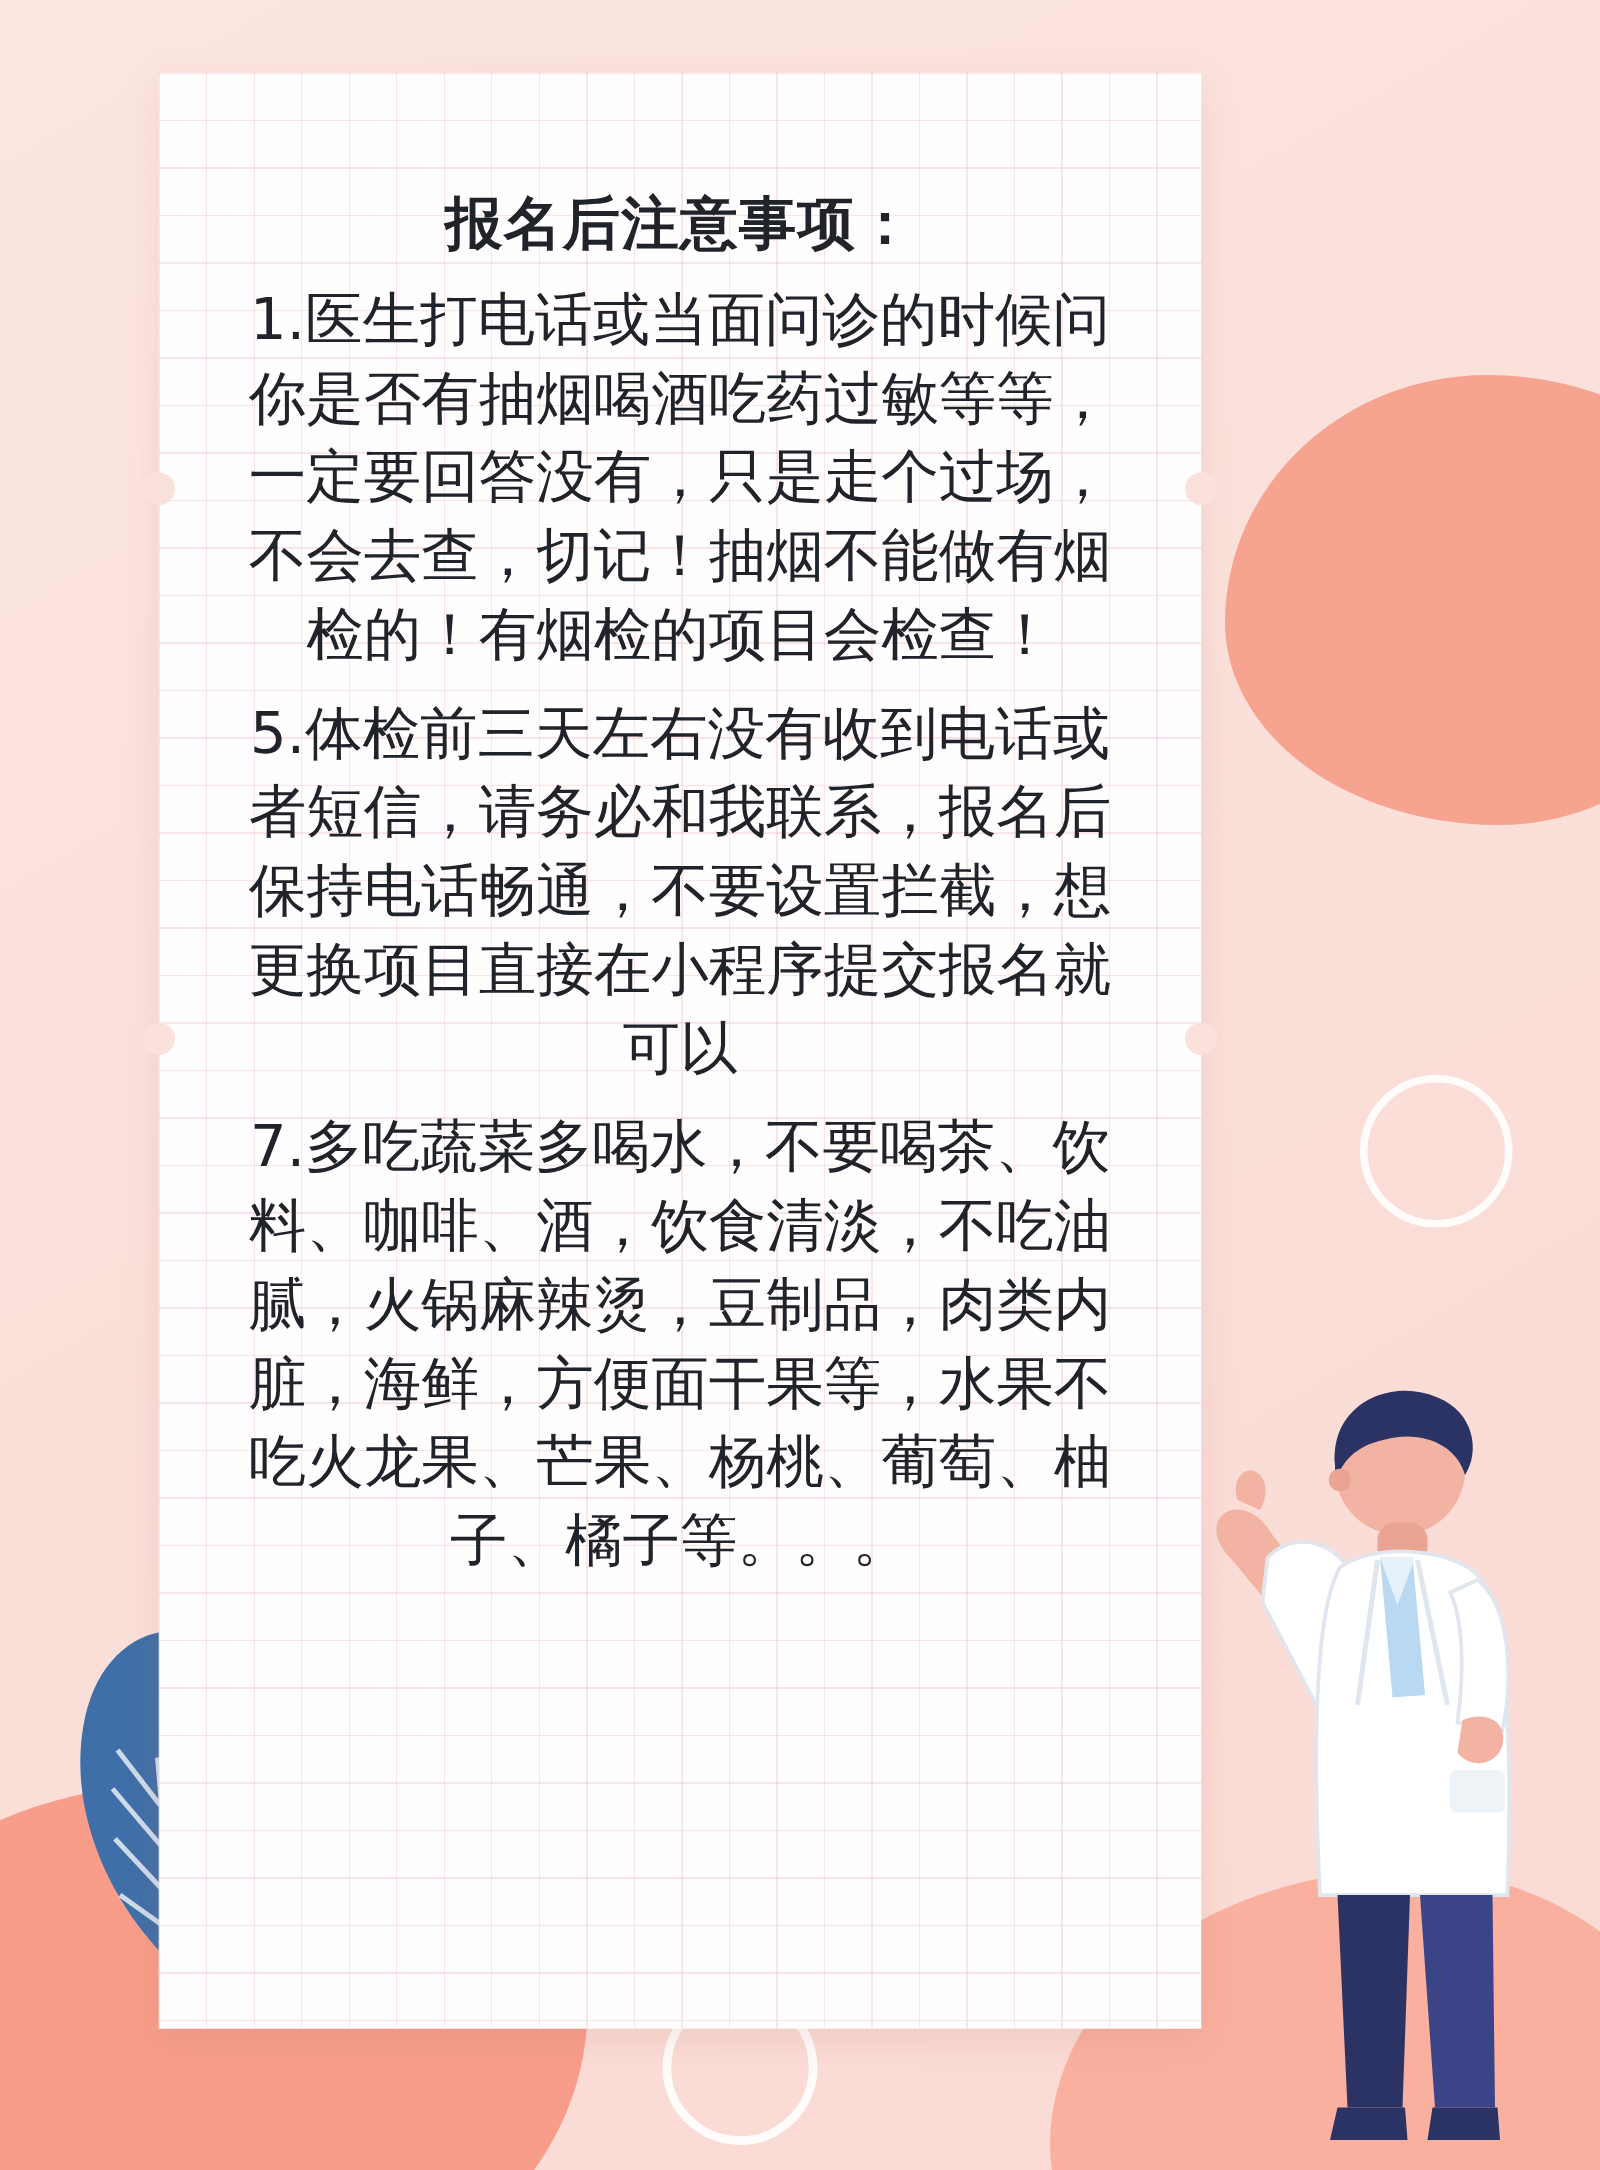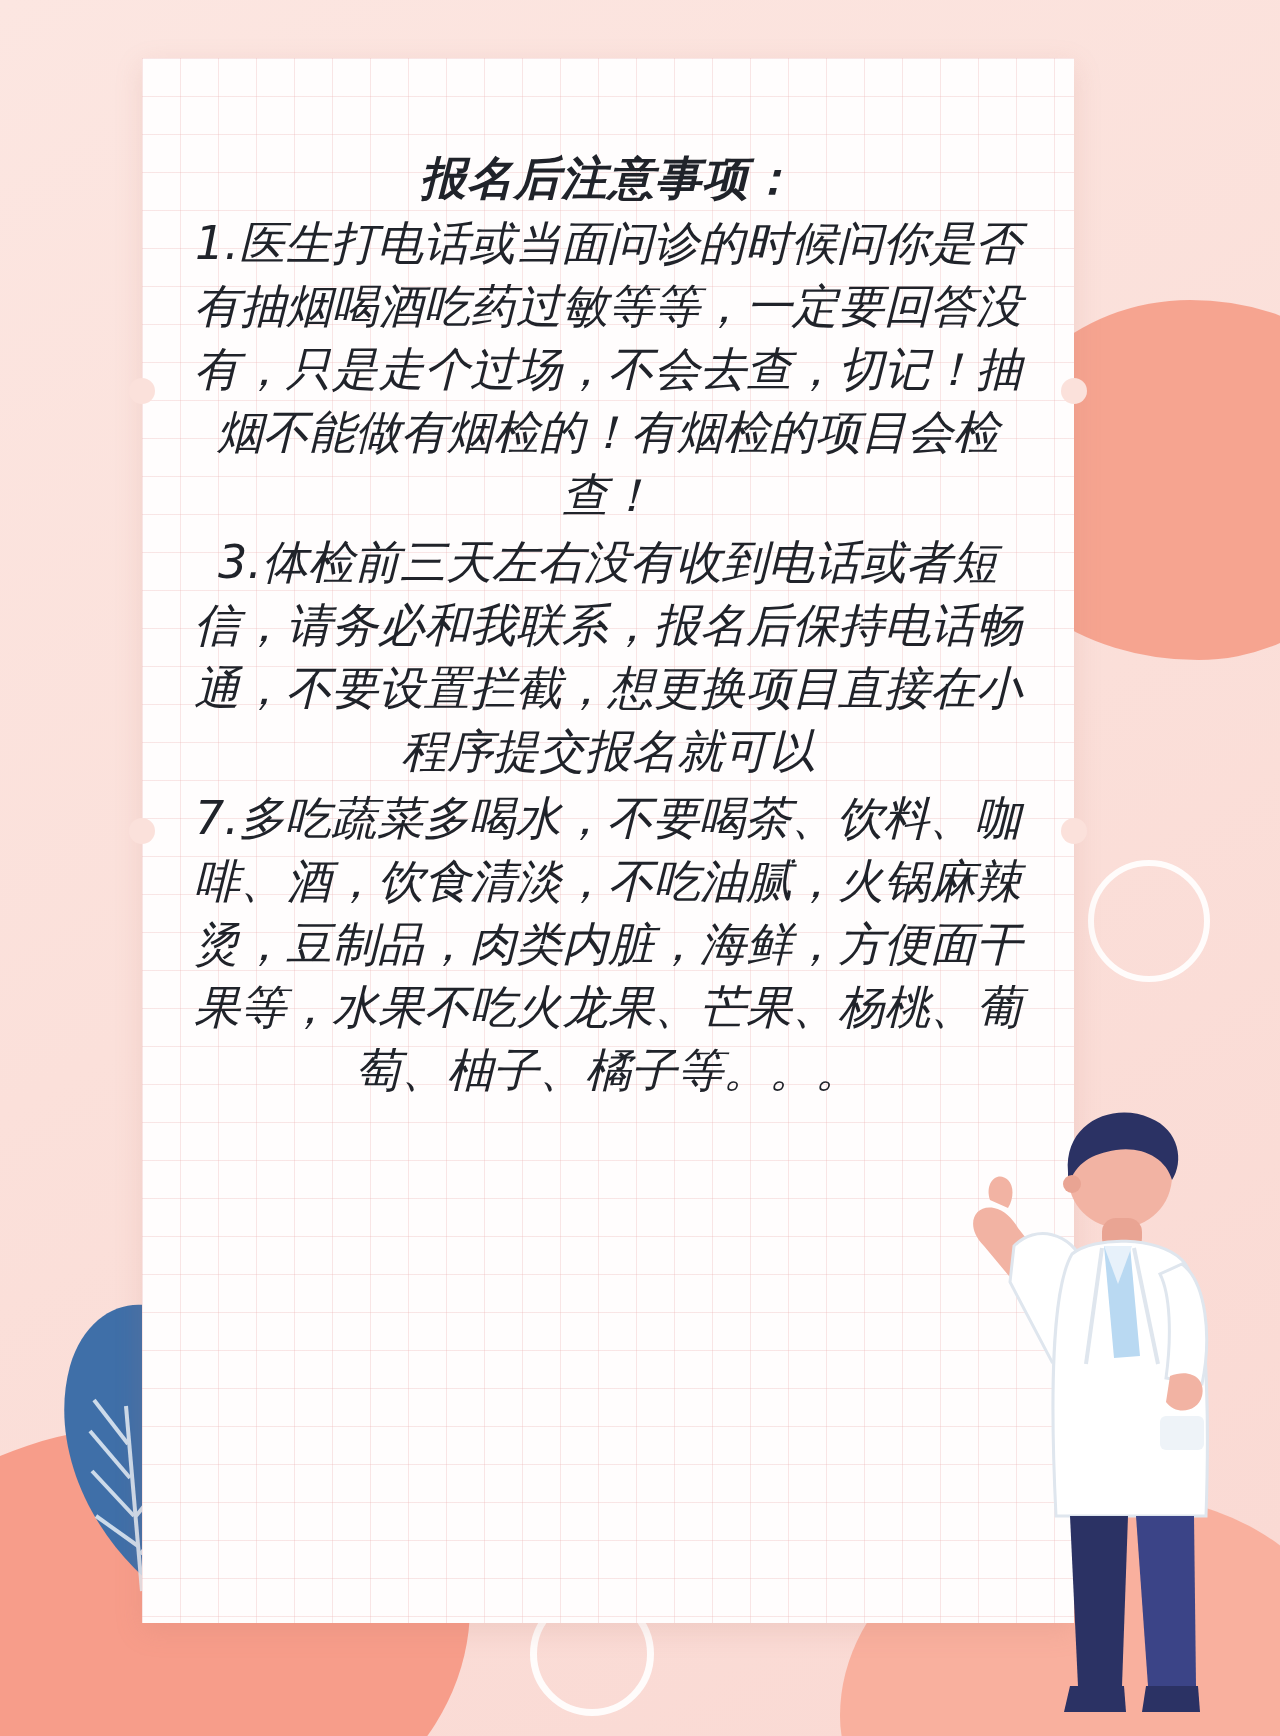--- a/index.html
+++ b/index.html
@@ -76,30 +76,29 @@
   .leaf-wrap {
     left: 30px;
     bottom: 120px;
     width: 330px;
     height: 400px;
   }
 
   
   .paper {
     position: absolute;
-    left: 142px;
+    left: 127px;
     top: 58px;
-    width: 932px;
+    width: 834px;
     height: 1565px;
     background:
       repeating-linear-gradient(to right, rgba(236,179,179,.32) 0 1px, transparent 1px 38px),
       repeating-linear-gradient(to bottom, rgba(236,179,179,.32) 0 1px, transparent 1px 38px),
       #fffdfd;
     box-shadow: 0 8px 26px rgba(190,120,110,.18);
-    font-style: italic;
   }
   
   .notch {
     position: absolute;
     width: 26px;
     height: 26px;
     background: #fbe1db;
     border-radius: 50%;
   }
   .notch.l1 { left: -13px; top: 320px; }
@@ -124,21 +123,21 @@
     font-weight: 600;
     letter-spacing: 1px;
     margin-bottom: 4px;
   }
   .para {
     font-size: 46px;
     line-height: 1.37;
     color: #20232a;
     text-align: center;
     letter-spacing: 0px;
-    margin: 4px;
+    margin: 16px;
   }
   .para + .para { margin-top: 2px; }
 
   
   .doctor {
     position: absolute;
     right: 36px;
     bottom: 0px;
     width: 300px;
     height: 640px;
@@ -173,21 +172,21 @@
 
   <div class="paper">
     <div class="notch l1"></div>
     <div class="notch l2"></div>
     <div class="notch r1"></div>
     <div class="notch r2"></div>
 
     <div class="paper-inner">
       <div class="title">报名后注意事项：</div>
       <p class="para">1.医生打电话或当面问诊的时候问你是否有抽烟喝酒吃药过敏等等，一定要回答没有，只是走个过场，不会去查，切记！抽烟不能做有烟检的！有烟检的项目会检查！</p>
-      <p class="para">3.体检前三天左右没有收到电话或者短信，请务必和我联系，报名后保持电话畅通，不要设置拦截，想更换项目直接在小程序提交报名就可以</p>
+      <p class="para">5.体检前三天左右没有收到电话或者短信，请务必和我联系，报名后保持电话畅通，不要设置拦截，想更换项目直接在小程序提交报名就可以</p>
       <p class="para">7.多吃蔬菜多喝水，不要喝茶、饮料、咖啡、酒，饮食清淡，不吃油腻，火锅麻辣烫，豆制品，肉类内脏，海鲜，方便面干果等，水果不吃火龙果、芒果、杨桃、葡萄、柚子、橘子等。。。</p>
     </div>
   </div>
 
   <div class="doctor">
     <svg width="300" height="640" viewBox="0 0 300 640" xmlns="http://www.w3.org/2000/svg">
 
       <path d="M40 150 C 20 130, 30 108, 50 112 C 60 114, 68 122, 74 132 L 96 160 L 70 186 Z" fill="#f2b3a3"></path>
       <path d="M46 104 C 40 86, 54 74, 64 84 C 70 90, 70 102, 64 112 Z" fill="#f2b3a3"></path>
 

